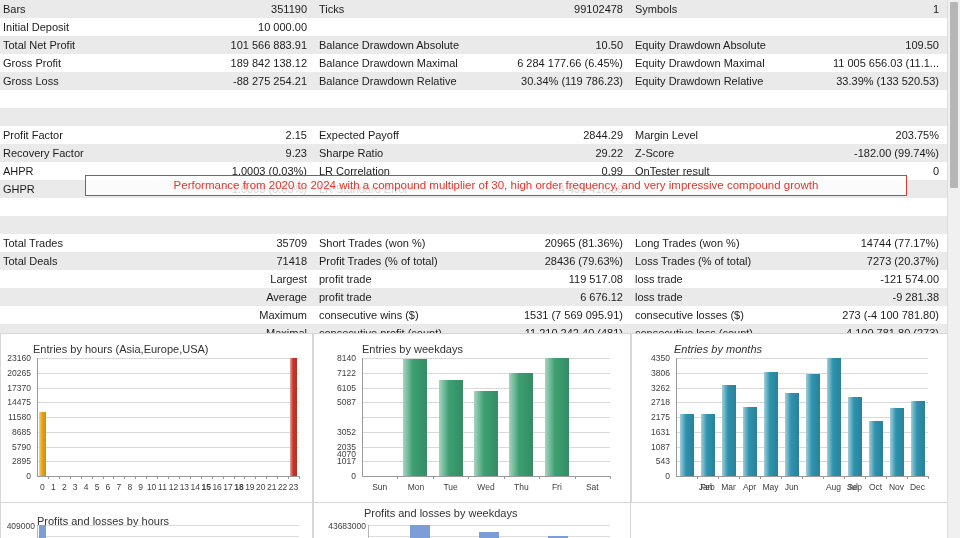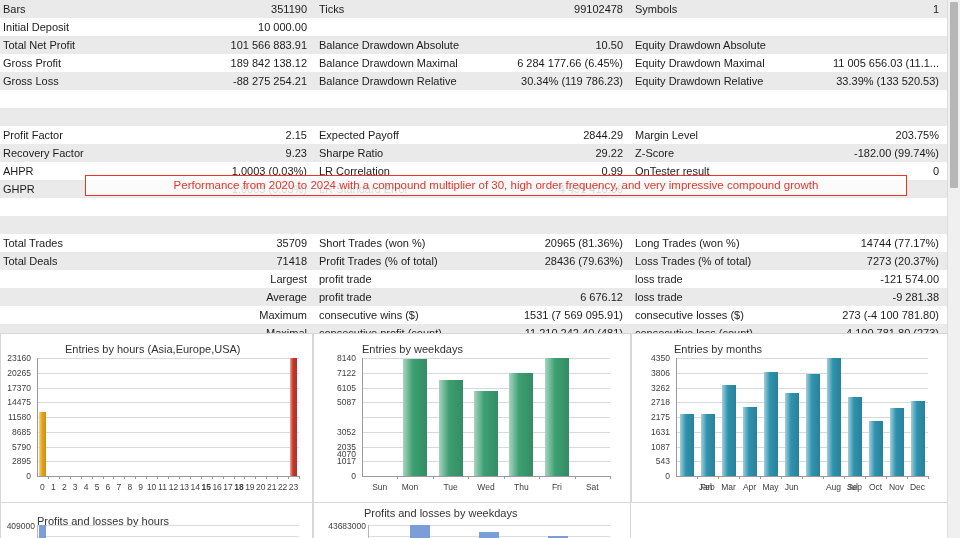--- a/index.html
+++ b/index.html
@@ -102,20 +102,21 @@
         <div class="cell">
           <span class="k">Total Net Profit</span>
           <span class="v">101 566 883.91</span>
         </div>
         <div class="cell">
           <span class="k">Balance Drawdown Absolute</span>
           <span class="v">10.50</span>
         </div>
         <div class="cell">
           <span class="k">Equity Drawdown Absolute</span>
+          <span class="v">109.50</span>
         </div>
       </div>
       <div class="srow even">
         <div class="cell">
           <span class="k">Gross Profit</span>
           <span class="v">189 842 138.12</span>
         </div>
         <div class="cell">
           <span class="k">Balance Drawdown Maximal</span>
           <span class="v">6 284 177.66 (6.45%)</span>
@@ -278,20 +279,21 @@
           <span class="k">Loss Trades (% of total)</span>
           <span class="v">7273 (20.37%)</span>
         </div>
       </div>
       <div class="srow even">
         <div class="cell rightlabel">
           <span class="k">Largest</span>
         </div>
         <div class="cell">
           <span class="k">profit trade</span>
+          <span class="v">119 517.08</span>
         </div>
         <div class="cell">
           <span class="k">loss trade</span>
           <span class="v">-121 574.00</span>
         </div>
       </div>
       <div class="srow odd">
         <div class="cell rightlabel">
           <span class="k">Average</span>
         </div>
@@ -356,21 +358,21 @@
           <span class="k"></span>
           <span class="v"></span>
         </div>
       </div>
     </div>
 
   <div class="annot">Performance from 2020 to 2024 with a compound multiplier of 30, high order frequency, and very impressive compound growth</div>
 
   <div class="charts" id="charts">
       <div class="chart c1">
-        <div class="ctitle" style="left: 32px; margin-left: 32px;">Entries by hours (Asia,Europe,USA)</div>
+        <div class="ctitle" style="left: 32px;">Entries by hours (Asia,Europe,USA)</div>
         <div class="ylab" style="top: 142px; right: 281px;">0</div>
         <div class="ylab" style="top: 127.25px; right: 281px;">2895</div>
         <div class="ylab" style="top: 112.5px; right: 281px;">5790</div>
         <div class="ylab" style="top: 97.75px; right: 281px;">8685</div>
         <div class="ylab" style="top: 83px; right: 281px;">11580</div>
         <div class="ylab" style="top: 68.25px; right: 281px;">14475</div>
         <div class="ylab" style="top: 53.5px; right: 281px;">17370</div>
         <div class="ylab" style="top: 38.75px; right: 281px;">20265</div>
         <div class="ylab" style="top: 24px; right: 281px;">23160</div>
         <div class="xlab" style="left: 41.4583px; top: 148px;">0</div>
@@ -442,21 +444,21 @@
         <div class="ylab" style="top: 142px; right: 274px;">0</div>
         <div class="ylab" style="top: 127.257px; right: 274px;">1017</div>
         <div class="ylab" style="top: 112.5px; right: 274px;">2035</div>
         <div class="ylab" style="top: 97.7572px; right: 274px;">3052</div>
         <div class="ylab" style="top: 83px; right: 274px; margin-top: 37px;">4070</div>
         <div class="ylab" style="top: 68.2572px; right: 274px;">5087</div>
         <div class="ylab" style="top: 53.5px; right: 274px;">6105</div>
         <div class="ylab" style="top: 38.7572px; right: 274px;">7122</div>
         <div class="ylab" style="top: 24px; right: 274px;">8140</div>
         <div class="xlab" style="left: 65.7143px; top: 148px;">Sun</div>
-        <div class="xlab" style="left: 96px; top: 148px;">Mon</div>
+        <div class="xlab" style="left: 102px; top: 148px;">Mon</div>
         <div class="xlab" style="left: 136.571px; top: 148px;">Tue</div>
         <div class="xlab" style="left: 172px; top: 148px;">Wed</div>
         <div class="xlab" style="left: 207.429px; top: 148px;">Thu</div>
         <div class="xlab" style="left: 242.857px; top: 148px;">Fri</div>
         <div class="xlab" style="left: 278.286px; top: 148px;">Sat</div>
         <div class="plot" style="left: 48px; top: 24px; width: 248px; height: 118px;">
           <div class="gl" style="top: 118px;"></div>
           <div class="gl" style="top: 103.257px;"></div>
           <div class="gl" style="top: 88.5px;"></div>
           <div class="gl" style="top: 73.7572px;"></div>
@@ -475,21 +477,21 @@
           <div class="bar" style="left: 112px; width: 24px; height: 84.8034px; background: linear-gradient(90deg, rgb(167, 212, 192) 0%, rgb(60, 159, 114) 42%, rgb(53, 140, 100) 100%);"></div>
           <div class="tick" style="left: 141.714px; top: 118px;"></div>
           <div class="bar" style="left: 147.429px; width: 24px; height: 103.214px; background: linear-gradient(90deg, rgb(167, 212, 192) 0%, rgb(60, 159, 114) 42%, rgb(53, 140, 100) 100%);"></div>
           <div class="tick" style="left: 177.143px; top: 118px;"></div>
           <div class="bar" style="left: 182.857px; width: 24px; height: 118px; background: linear-gradient(90deg, rgb(167, 212, 192) 0%, rgb(60, 159, 114) 42%, rgb(53, 140, 100) 100%);"></div>
           <div class="tick" style="left: 212.571px; top: 118px;"></div>
           <div class="tick" style="left: 248px; top: 118px;"></div>
         </div>
       </div>
       <div class="chart c3">
-        <div class="ctitle" style="left: 42px;">Entries by months</div>
+        <div class="ctitle" style="left: 42px; font-style: italic;">Entries by months</div>
         <div class="ylab" style="top: 142px; right: 277px;">0</div>
         <div class="ylab" style="top: 127.27px; right: 277px;">543</div>
         <div class="ylab" style="top: 112.514px; right: 277px;">1087</div>
         <div class="ylab" style="top: 97.7568px; right: 277px;">1631</div>
         <div class="ylab" style="top: 83px; right: 277px;">2175</div>
         <div class="ylab" style="top: 68.2703px; right: 277px;">2718</div>
         <div class="ylab" style="top: 53.5136px; right: 277px;">3262</div>
         <div class="ylab" style="top: 38.7568px; right: 277px;">3806</div>
         <div class="ylab" style="top: 24px; right: 277px;">4350</div>
         <div class="xlab" style="left: 54.5px; top: 148px; margin-left: 19px;">Jan</div>

